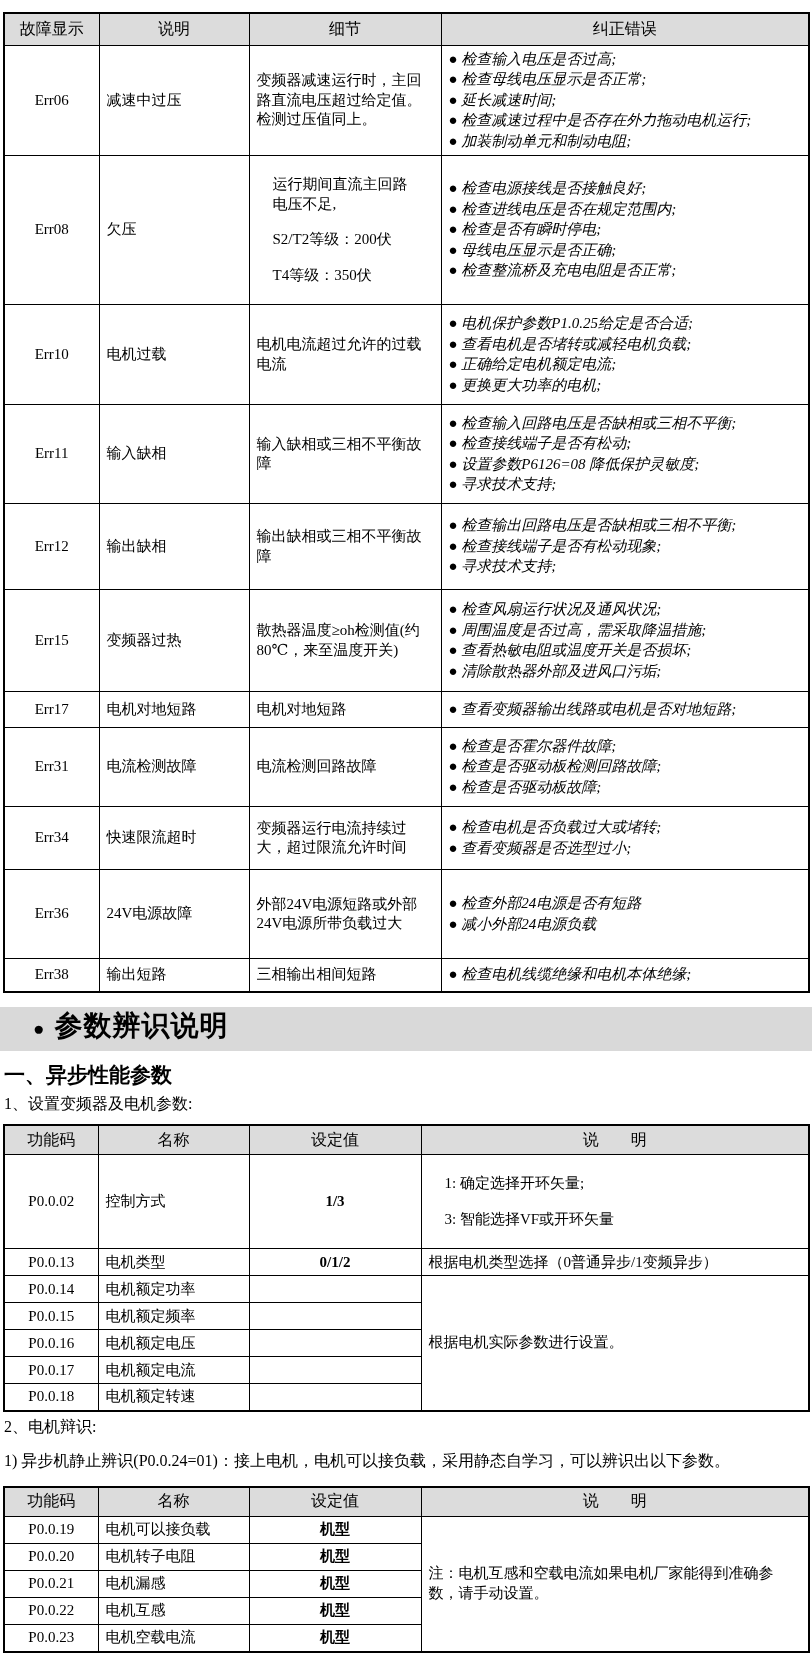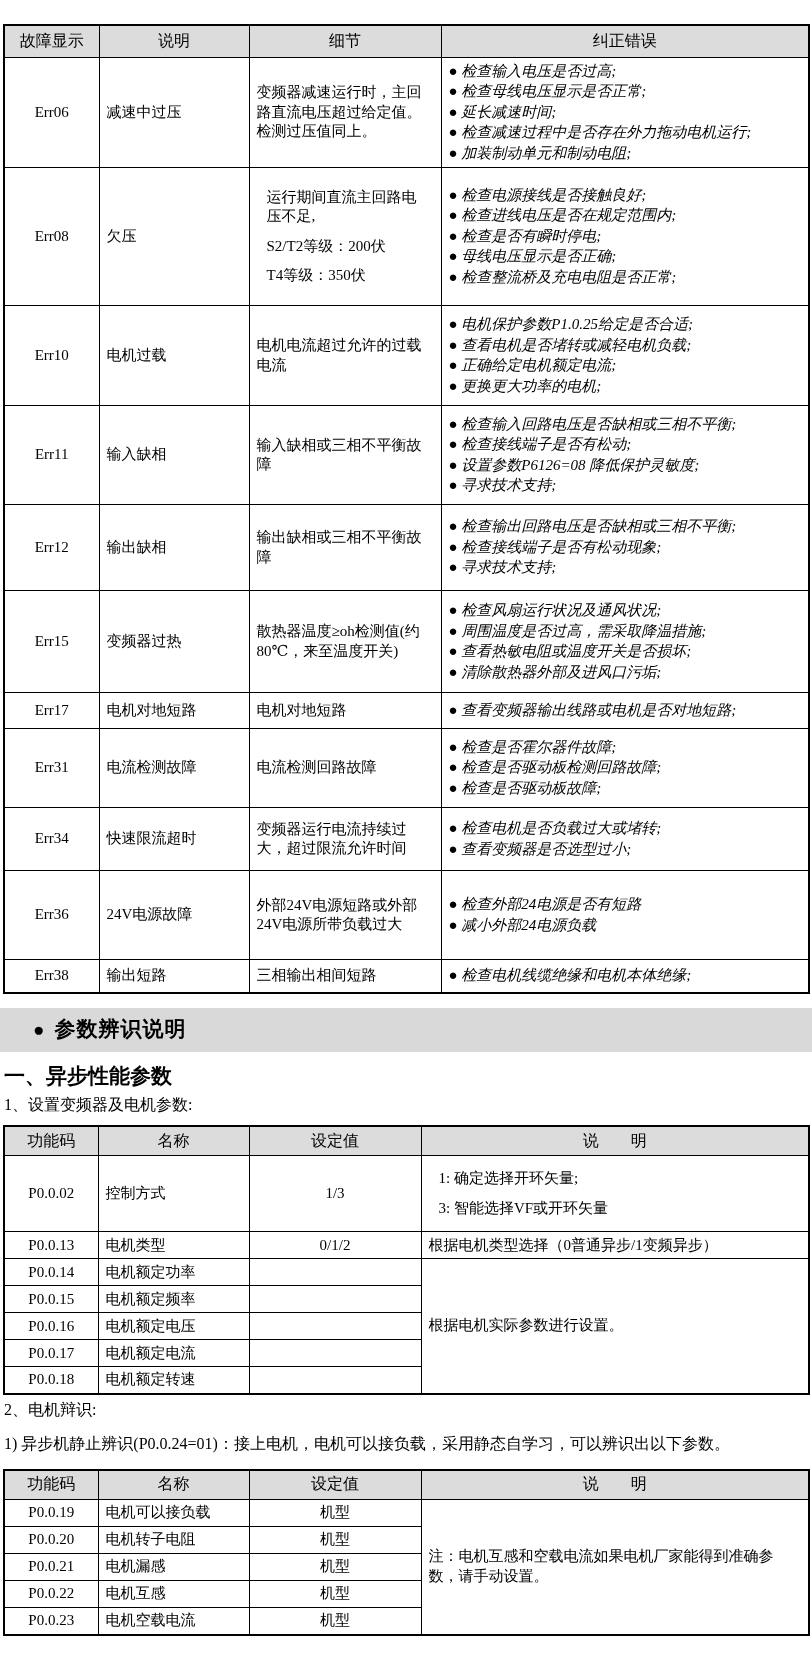--- a/index.html
+++ b/index.html
@@ -8,40 +8,40 @@
     --border:#000000;
     --text:#000000;
   }
   *{box-sizing:border-box;}
   html,body{margin:0;padding:0;}
   body{
     width:812px;height:1672px;overflow:hidden;background:#ffffff;color:var(--text);
     font-family:"Liberation Serif","DejaVu Serif",serif;
     font-size:15px;line-height:1.3;
   }
-  .page{padding-top:24px;}
+  .page{padding-top:12px;}
   table{border-collapse:collapse;table-layout:fixed;margin-left:3px;width:805px;}
   table, th, td{border:1px solid var(--border);}
   table{border-width:2px;}
   th{
     background:var(--header_bg);
     font-weight:normal;font-size:16px;text-align:center;padding:3px 4px;
   }
   td{padding:3px 7px;vertical-align:middle;font-size:15px;}
   td.c-code{text-align:center;padding:3px 2px;}
-  td.c-val{text-align:center;}
+  td.c-val{text-align:center;font-weight:bold;}
   .bullet-item{padding-left:19px;text-indent:-19px;margin:1px 0;font-style:italic;}
-  .line{margin:10px;}
+  .line{margin:16px;}
   
   .band{
     margin-top:14px;height:44px;background:var(--band_bg);
     display:flex;align-items:center;padding-left:33px;
   }
   .band .dot{font-size:19px;margin-right:10px;line-height:1;}
-  .band .title{font-size:21px;font-weight:bold;letter-spacing:1px;}
+  .band .title{font-size:28px;font-weight:bold;letter-spacing:1px;font-family:Liberation Mono, monospace;}
   .h1{font-size:21px;font-weight:bold;margin:11px 0 2px 4px;}
   .p{font-size:16px;margin:3px 0 0 4px;line-height:1.5;}
   .p2{font-size:16px;margin:10px 0 0 4px;line-height:1.55;width:800px;}
   .mt8{margin-top:8px;}
   .mt12{margin-top:12px;}
 </style>
 </head>
 <body>
 
 <div class="page">

